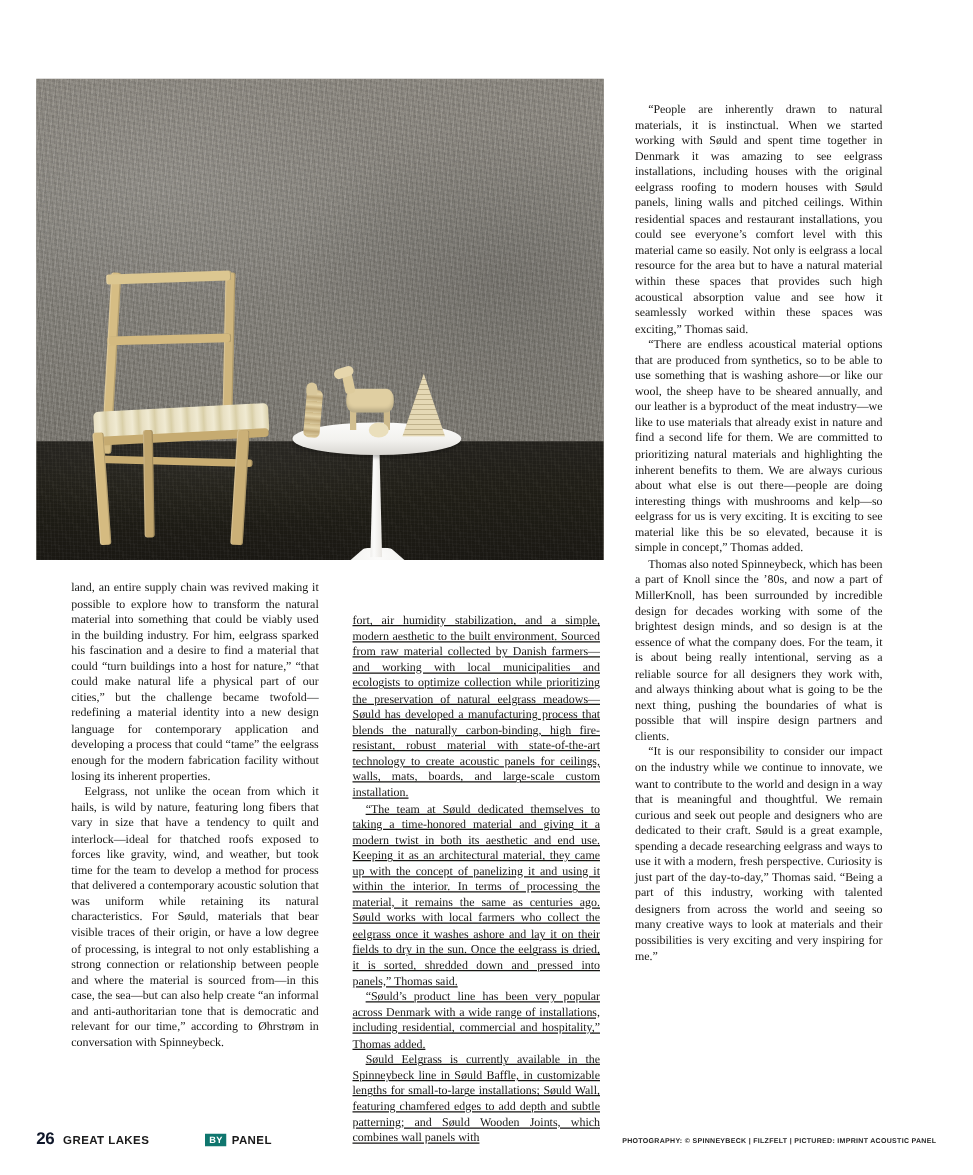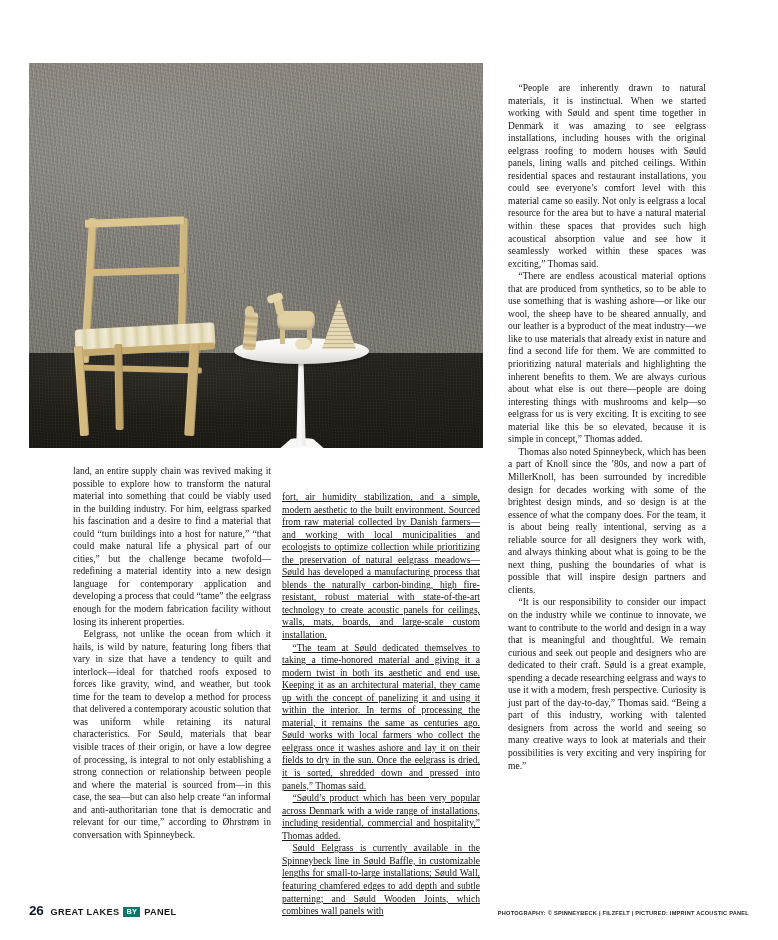--- a/index.html
+++ b/index.html
@@ -135,21 +135,21 @@
     font-size: 9.55px;
     line-height: 12.55px;
     text-align: justify;
     text-justify: inter-word;
     hyphens: manual;
     color: #161513;
   }
   .col p { margin: 0; text-indent: 1.1em; }
   .col p.first { text-indent: 0; }
 
-  #col1 { left: 73px;  top: 465px; width: 198px; }
+  #col1 { left: 57px;  top: 465px; width: 198px; }
   #col2 { left: 282px; top: 491px; width: 198px; text-decoration: underline; }
   #col3 { left: 508px; top: 82px;  width: 198px; }
 
   
   .footer-left {
     position: absolute;
     left: 29px; bottom: 22px;
     display: flex; align-items: baseline; gap: 7px;
     font-family: "Liberation Sans", sans-serif;
   }
@@ -164,20 +164,21 @@
     display:inline-block;
     background: #0f766e;
     color: #ffffff;
     font-size: 7.4px;
     font-weight: 700;
     letter-spacing: 0.3px;
     padding: 1.5px 3px 1.5px 3px;
     line-height: 1;
     position: relative;
     top: -0.5px;
+    margin-left: 41px;
   }
   .footer-right {
     position: absolute;
     right: 29px; bottom: 24px;
     font-family: "Liberation Sans", sans-serif;
     font-size: 5.6px;
     font-weight: 700;
     letter-spacing: 0.25px;
     color: #242424;
     white-space: nowrap;
@@ -225,21 +226,21 @@
   </div>
 
   <div class="col" id="col1">
     <p class="first">land, an entire supply chain was revived making it possible to explore how to transform the natural material into something that could be viably used in the building industry. For him, eelgrass sparked his fascination and a desire to find a material that could “turn buildings into a host for nature,” “that could make natural life a physical part of our cities,” but the challenge became twofold—redefining a material identity into a new design language for contemporary application and developing a process that could “tame” the eelgrass enough for the modern fabrication facility without losing its inherent properties.</p>
     <p>Eelgrass, not unlike the ocean from which it hails, is wild by nature, featuring long fibers that vary in size that have a tendency to quilt and interlock—ideal for thatched roofs exposed to forces like gravity, wind, and weather, but took time for the team to develop a method for process that delivered a contemporary acoustic solution that was uniform while retaining its natural characteristics. For Søuld, materials that bear visible traces of their origin, or have a low degree of processing, is integral to not only establishing a strong connection or relationship between people and where the material is sourced from—in this case, the sea—but can also help create “an informal and anti-authoritarian tone that is democratic and relevant for our time,” according to Øhrstrøm in conversation with Spinneybeck.</p>
   </div>
 
   <div class="col" id="col2">
     <p class="first">fort, air humidity stabilization, and a simple, modern aesthetic to the built environment. Sourced from raw material collected by Danish farmers—and working with local municipalities and ecologists to optimize collection while prioritizing the preservation of natural eelgrass meadows—Søuld has developed a manufacturing process that blends the naturally carbon-binding, high fire-resistant, robust material with state-of-the-art technology to create acoustic panels for ceilings, walls, mats, boards, and large-scale custom installation.</p>
     <p>“The team at Søuld dedicated themselves to taking a time-honored material and giving it a modern twist in both its aesthetic and end use. Keeping it as an architectural material, they came up with the concept of panelizing it and using it within the interior. In terms of processing the material, it remains the same as centuries ago. Søuld works with local farmers who collect the eelgrass once it washes ashore and lay it on their fields to dry in the sun.  Once the eelgrass is dried, it is sorted, shredded down and pressed into panels,” Thomas said.</p>
-    <p>“Søuld’s product which has been very popular across Denmark with a wide range of installations, including residential, commercial and hospitality,” Thomas added.</p>
+    <p>“Søuld’s product line has been very popular across Denmark with a wide range of installations, including residential, commercial and hospitality,” Thomas added.</p>
     <p>Søuld Eelgrass is currently available in the Spinneybeck line in Søuld Baffle, in customizable lengths for small-to-large installations; Søuld Wall, featuring chamfered edges to add depth and subtle patterning; and Søuld Wooden Joints, which combines wall panels with</p>
   </div>
 
   <div class="col" id="col3">
     <p>“People are inherently drawn to natural materials, it is instinctual. When we started working with Søuld and spent time together in Denmark it was amazing to see eelgrass installations, including houses with the original eelgrass roofing to modern houses with Søuld panels, lining walls and pitched ceilings. Within residential spaces and restaurant installations, you could see everyone’s comfort level with this material came so easily. Not only is eelgrass a local resource for the area but to have a natural material within these spaces that provides such high acoustical absorption value and see how it seamlessly worked within these spaces was exciting,” Thomas said.</p>
     <p>“There are endless acoustical material options that are produced from synthetics, so to be able to use something that is washing ashore—or like our wool, the sheep have to be sheared annually, and our leather is a byproduct of the meat industry—we like to use materials that already exist in nature and find a second life for them. We are committed to prioritizing natural materials and highlighting the inherent benefits to them.  We are always curious about what else is out there—people are doing interesting things with mushrooms and kelp—so eelgrass for us is very exciting. It is exciting to see material like this be so elevated, because it is simple in concept,” Thomas added.</p>
     <p>Thomas also noted Spinneybeck, which has been a part of Knoll since the ’80s, and now a part of MillerKnoll, has been surrounded by incredible design for decades working with some of the brightest design minds, and so design is at the essence of what the company does. For the team, it is about being really intentional, serving as a reliable source for all designers they work with, and always thinking about what is going to be the next thing, pushing the boundaries of what is possible that will inspire design partners and clients.</p>
     <p>“It is our responsibility to consider our impact on the industry while we continue to innovate, we want to contribute to the world and design in a way that is meaningful and thoughtful. We remain curious and seek out people and designers who are dedicated to their craft. Søuld is a great example, spending a decade researching eelgrass and ways to use it with a modern, fresh perspective. Curiosity is just part of the day-to-day,” Thomas said. “Being a part of this industry, working with talented designers from across the world and seeing so many creative ways to look at materials and their possibilities is very exciting and very inspiring for me.”</p>
   </div>
 

